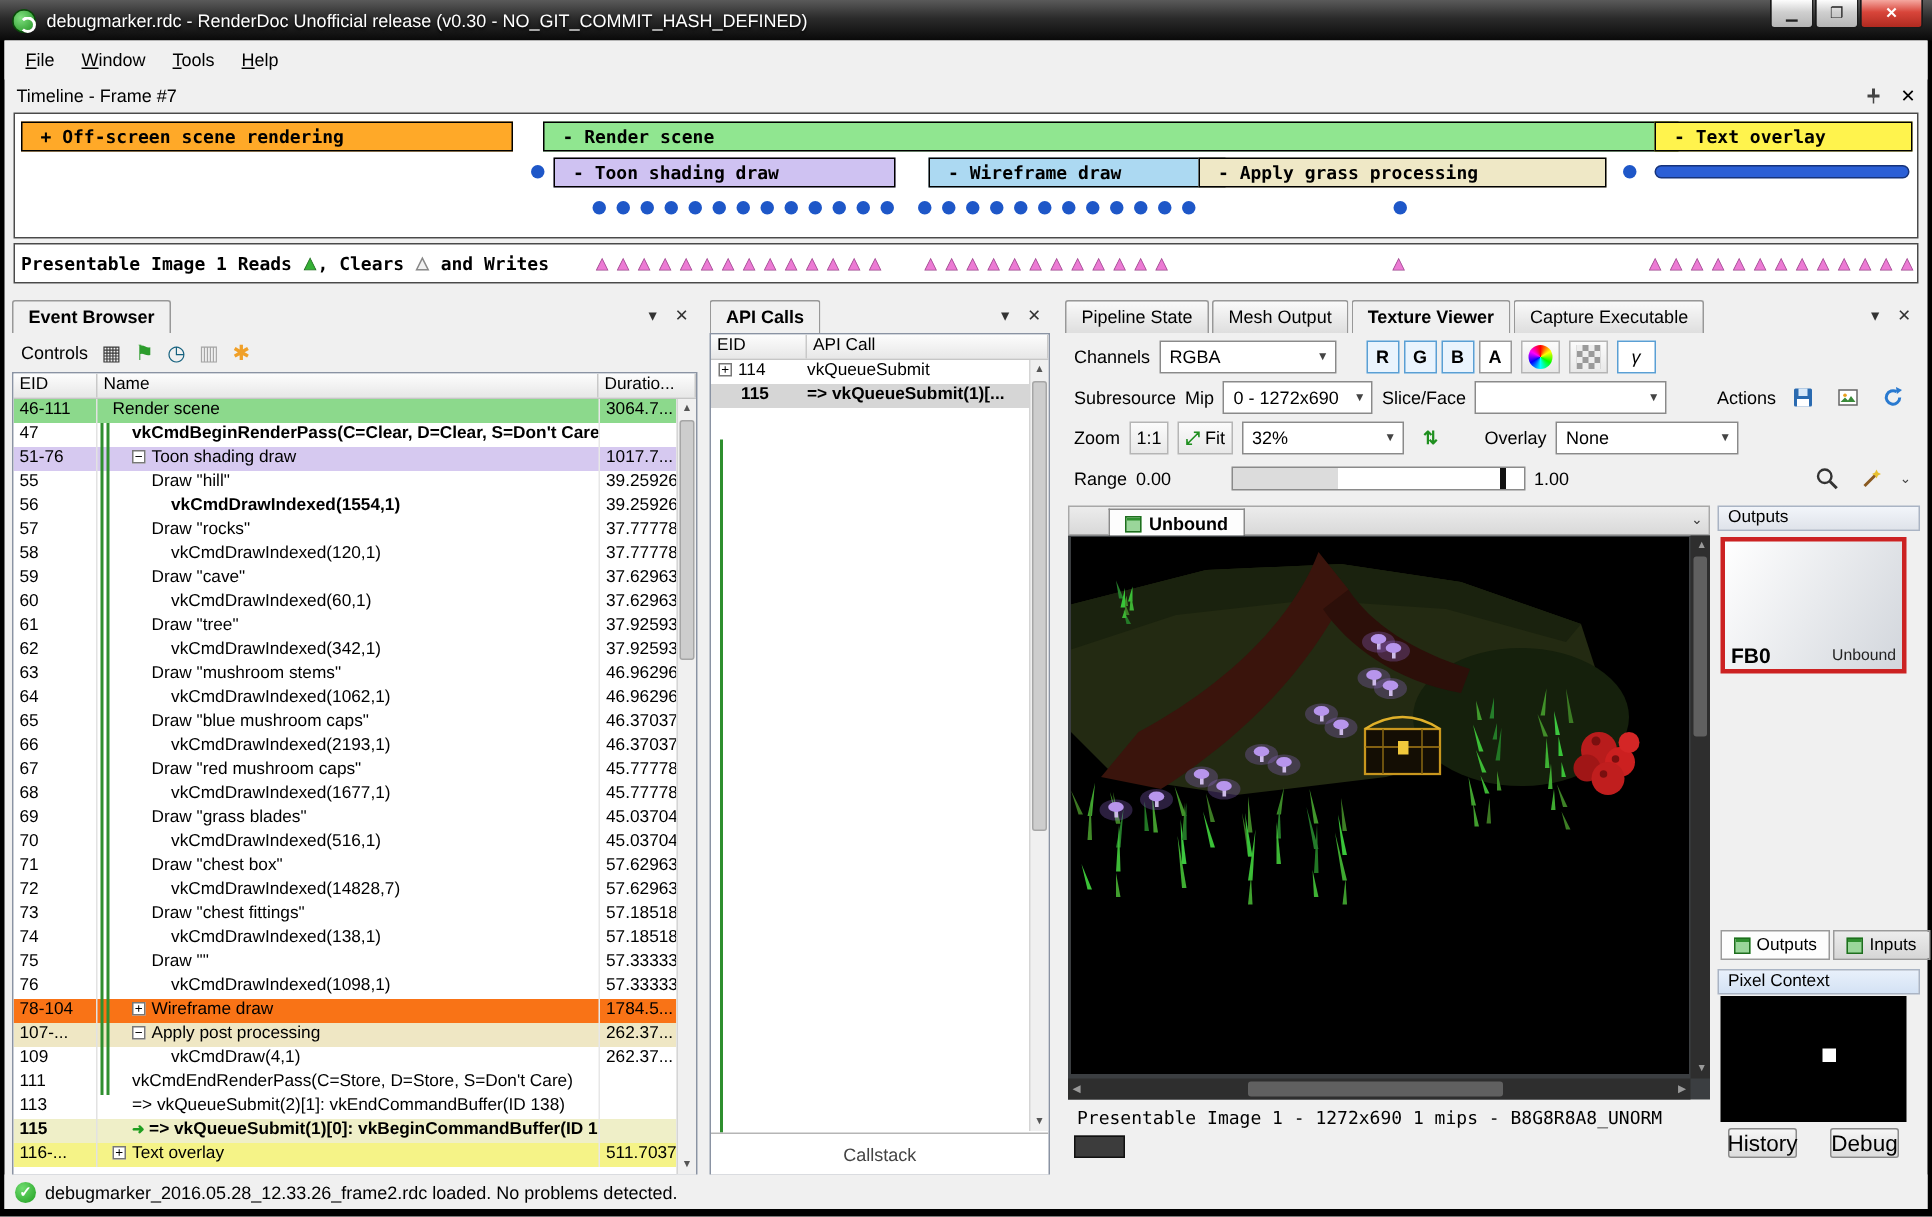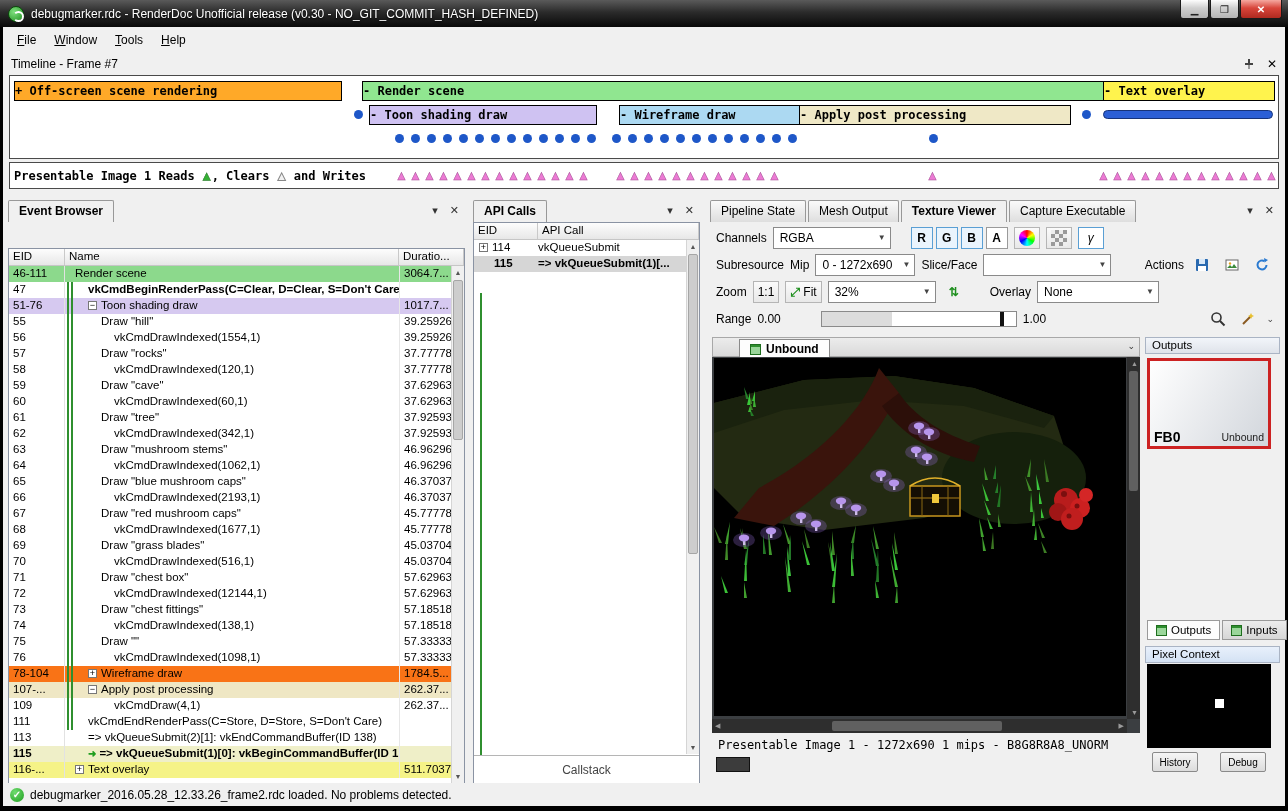--- a/index.html
+++ b/index.html
@@ -34,21 +34,21 @@
 
   
   .tl-panel { position:absolute; left:0; top:26px; width:1282px; height:147px; }
   .tl-header { height:22px; display:flex; align-items:center; padding:0 8px; }
   .tl-hicons { margin-left:auto; display:flex; gap:12px; align-items:center; }
   .tl-box { position:absolute; left:6px; top:22px; width:1270px; height:84px; background:#fff;
     border:1px solid #4a4a4a; }
   .tl-canvas { position:absolute; inset:0; }
   .tl-bar { position:absolute; height:20px; border:1px solid #000;
     font:bold 12px "DejaVu Sans Mono",monospace; display:flex; align-items:center;
-    padding-left:0; white-space:nowrap; overflow:hidden; }
+    padding-left:12px; white-space:nowrap; overflow:hidden; }
   .tl-pill { position:absolute; height:9px; border-radius:5px; border:1px solid #16337a; }
   .tl-dot { position:absolute; width:9px; height:9px; border-radius:50%; }
   .tl-legendbox { position:absolute; left:6px; top:109px; width:1270px; height:27px; background:#fff;
     border:1px solid #4a4a4a; }
   .tl-legend-text { position:absolute; left:4px; top:0; height:100%; display:flex; align-items:center;
     font:bold 12px "DejaVu Sans Mono",monospace; white-space:pre; }
   .tri { font-size:13px; margin:0 1px; }
   .tri.g { color:#35b035; -webkit-text-stroke:0.5px #1a6a1a; }
   .tri.w { color:#f2f2f2; -webkit-text-stroke:1px #888; }
   .tl-tri { position:absolute; top:5px; font-size:13px; -webkit-text-stroke:0.5px #a04890; }
@@ -161,21 +161,21 @@
     border:3px solid #cc2222; background:linear-gradient(120deg,#ffffff,#d2d6dc); }
   .thumb-label { position:absolute; left:4px; bottom:1px; font-weight:bold; font-size:14px; }
   .thumb-sub { position:absolute; right:4px; bottom:3px; font-size:10.5px; color:#222; }
   .mini-tabs { position:absolute; left:437px; top:420px; display:flex; }
   .mtab { height:20px; display:flex; align-items:center; gap:4px; padding:0 8px;
     border:1px solid #9a9a9a; background:linear-gradient(#ececec,#d6d6d6); font-size:11.5px; margin-right:2px; }
   .mtab.active { background:#fdfdfd; }
   .pixel-box { position:absolute; left:437px; top:464px; width:124px; height:84px; background:#000; }
   .pxsq { position:absolute; left:68px; top:35px; width:9px; height:9px; background:#fff; }
   .btn { position:absolute; height:20px; border:1px solid #8a8a8a; background:linear-gradient(#f6f6f6,#dcdcdc);
-    display:flex; align-items:center; justify-content:center; font-size:10px; border-radius:2px; }
+    display:flex; align-items:center; justify-content:center; font-size:15px; border-radius:2px; }
 
   
   .statusbar { position:absolute; left:0; top:756px; width:100%; height:23px; background:#f0f0f0;
     display:flex; align-items:center; padding-left:7px; gap:6px; }
   .check-icon { width:14px; height:14px; border-radius:50%; background:radial-gradient(circle at 35% 30%,#6fdc6f,#1f9e1f);
     color:#fff; font-size:10px; font-weight:bold; display:flex; align-items:center; justify-content:center; flex:none; }
 </style>
 </head>
 <body>
 
@@ -210,21 +210,21 @@
         <span>✕</span>
       </span>
     </div>
     <div class="tl-box">
       <div class="tl-canvas">
           <div class="tl-bar" style="left: 4px; top: 5px; width: 328px; background: rgb(255, 169, 40);">+ Off-screen scene rendering</div>
           <div class="tl-bar" style="left: 352px; top: 5px; width: 757px; background: rgb(144, 230, 144);">- Render scene</div>
           <div class="tl-bar" style="left: 1093px; top: 5px; width: 172px; background: rgb(255, 243, 77);">- Text overlay</div>
           <div class="tl-bar" style="left: 359px; top: 29px; width: 228px; background: rgb(207, 194, 242);">- Toon shading draw</div>
           <div class="tl-bar" style="left: 609px; top: 29px; width: 198px; background: rgb(172, 217, 242);">- Wireframe draw</div>
-          <div class="tl-bar" style="left: 789px; top: 29px; width: 272px; background: rgb(239, 232, 198);">- Apply post processing</div>
+          <div class="tl-bar" style="left: 789px; top: 29px; width: 272px; background: rgb(239, 232, 198);">- Apply grass processing</div>
           <div class="tl-pill" style="left: 1093px; top: 34px; width: 170px; background: rgb(43, 95, 214);"></div>
           <div class="tl-dot" style="left: 344px; top: 34px; background: rgb(30, 87, 200);"></div>
           <div class="tl-dot" style="left: 1072px; top: 34px; background: rgb(30, 87, 200);"></div>
           <div class="tl-dot" style="left: 385px; top: 58px; background: rgb(30, 87, 200);"></div>
           <div class="tl-dot" style="left: 401px; top: 58px; background: rgb(30, 87, 200);"></div>
           <div class="tl-dot" style="left: 417px; top: 58px; background: rgb(30, 87, 200);"></div>
           <div class="tl-dot" style="left: 433px; top: 58px; background: rgb(30, 87, 200);"></div>
           <div class="tl-dot" style="left: 449px; top: 58px; background: rgb(30, 87, 200);"></div>
           <div class="tl-dot" style="left: 465px; top: 58px; background: rgb(30, 87, 200);"></div>
           <div class="tl-dot" style="left: 481px; top: 58px; background: rgb(30, 87, 200);"></div>
@@ -297,20 +297,28 @@
   </div>
 
   <div class="eb-panel">
     <div class="tabstrip">
       <div class="ptab active">Event Browser</div>
       <div class="strip-icons">
         <span>▾</span>
         <span>✕</span>
       </div>
     </div>
+    <div class="eb-toolbar">
+      <span>Controls</span>
+      <span class="ctl-icon" style="color:#3a3a3a">▦</span>
+      <span class="ctl-icon" style="color:#2c9c2c">⚑</span>
+      <span class="ctl-icon" style="color:#14607e">◷</span>
+      <span class="ctl-icon" style="color:#a6a6a6">▥</span>
+      <span class="ctl-icon" style="color:#f0a028">✱</span>
+    </div>
     <div class="tablebox">
       <div class="thead">
         <div class="hc-eid">EID</div>
         <div class="hc-name">Name</div>
         <div class="hc-dur">Duratio...</div>
       </div>
       <div class="eb-rows">
           <div class="ev-row bg-green">
             <div class="ev-eid">46-111</div>
             <div class="ev-name" style="padding-left: 10px;"><span>Render scene</span></div>
@@ -326,21 +334,21 @@
             <div class="ev-name flow" style="padding-left: 23px;"><span class="exp">−</span><span>Toon shading draw</span></div>
             <div class="ev-dur">1017.7...</div>
           </div>
           <div class="ev-row">
             <div class="ev-eid">55</div>
             <div class="ev-name flow" style="padding-left: 36px;"><span>Draw "hill"</span></div>
             <div class="ev-dur">39.25926</div>
           </div>
           <div class="ev-row">
             <div class="ev-eid">56</div>
-            <div class="ev-name flow" style="padding-left: 49px;"><span>vkCmdDrawIndexed(1554,1)</span></div>
+            <div class="ev-name flow" style="padding-left: 49px; font-weight: bold;"><span>vkCmdDrawIndexed(1554,1)</span></div>
             <div class="ev-dur">39.25926</div>
           </div>
           <div class="ev-row">
             <div class="ev-eid">57</div>
             <div class="ev-name flow" style="padding-left: 36px;"><span>Draw "rocks"</span></div>
             <div class="ev-dur">37.77778</div>
           </div>
           <div class="ev-row">
             <div class="ev-eid">58</div>
             <div class="ev-name flow" style="padding-left: 49px;"><span>vkCmdDrawIndexed(120,1)</span></div>
@@ -406,21 +414,21 @@
             <div class="ev-name flow" style="padding-left: 49px;"><span>vkCmdDrawIndexed(516,1)</span></div>
             <div class="ev-dur">45.03704</div>
           </div>
           <div class="ev-row">
             <div class="ev-eid">71</div>
             <div class="ev-name flow" style="padding-left: 36px;"><span>Draw "chest box"</span></div>
             <div class="ev-dur">57.62963</div>
           </div>
           <div class="ev-row">
             <div class="ev-eid">72</div>
-            <div class="ev-name flow" style="padding-left: 49px;"><span>vkCmdDrawIndexed(12144,1)</span></div>
+            <div class="ev-name flow" style="padding-left: 49px;"><span>vkCmdDrawIndexed(14828,7)</span></div>
             <div class="ev-dur">57.62963</div>
           </div>
           <div class="ev-row">
             <div class="ev-eid">73</div>
             <div class="ev-name flow" style="padding-left: 36px;"><span>Draw "chest fittings"</span></div>
             <div class="ev-dur">57.18518</div>
           </div>
           <div class="ev-row">
             <div class="ev-eid">74</div>
             <div class="ev-name flow" style="padding-left: 49px;"><span>vkCmdDrawIndexed(138,1)</span></div>

